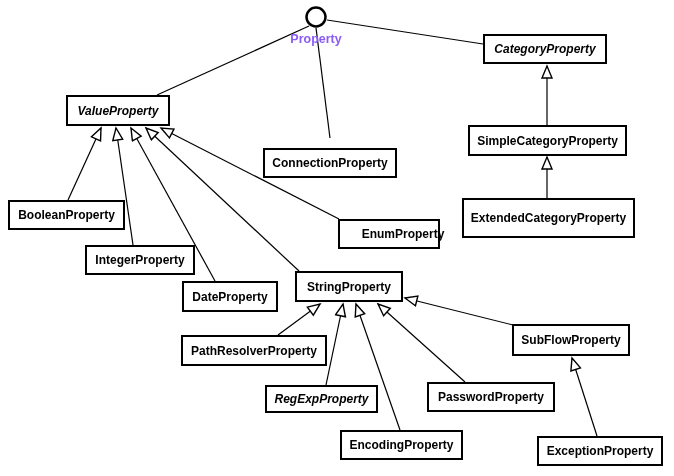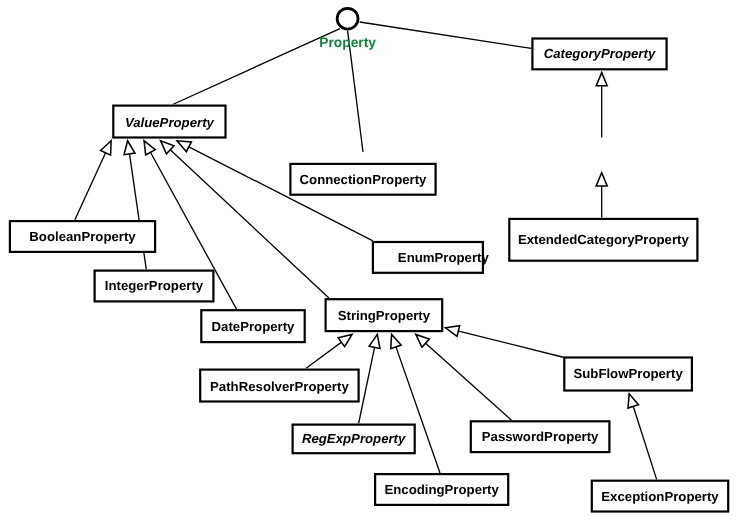--- a/index.html
+++ b/index.html
@@ -36,21 +36,21 @@
     white-space: nowrap;
     z-index: 2;
   }
   .node.abstract {
     font-style: italic;
   }
   .iface-label {
     position: absolute;
     font-size: 12.5px;
     font-weight: bold;
-    color: #15803d;
+    color: #8b5cf6;
     text-align: center;
     z-index: 2;
   }
 </style>
 </head>
 <body>
 
 <div id="canvas">
 
   <svg id="edges" viewBox="0 0 674 476" xmlns="http://www.w3.org/2000/svg">
@@ -78,28 +78,29 @@
     <line x1="513" y1="325" x2="405" y2="298" stroke="#000000" stroke-width="1.2" marker-end="url(#tri)"></line>
     <line x1="597" y1="436" x2="572" y2="358" stroke="#000000" stroke-width="1.2" marker-end="url(#tri)"></line>
 
     <circle cx="316" cy="17" r="9.5" fill="#ffffff" stroke="#000000" stroke-width="2.5"></circle>
   </svg>
 
   <div class="iface-label" style="left:287px; top:32px; width:58px;">Property</div>
 
   <div class="node abstract" style="left:483px; top:34px;  width:124px; height:30px;">CategoryProperty</div>
 
-  <div class="node abstract" style="left:66px;  top:95px;  width:104px; height:31px;margin-left:36px;">ValueProperty</div>
+  <div class="node abstract" style="left:66px;  top:95px;  width:104px; height:31px;">ValueProperty</div>
 
   <div class="node" style="left:263px; top:148px; width:134px; height:30px;">ConnectionProperty</div>
 
+  <div class="node" style="left:468px; top:125px; width:159px; height:31px;">SimpleCategoryProperty</div>
 
   <div class="node" style="left:462px; top:198px; width:173px; height:40px;">ExtendedCategoryProperty</div>
 
-  <div class="node" style="left:8px;   top:200px; width:134px; height:30px;">BooleanProperty</div>
+  <div class="node" style="left:8px;   top:200px; width:117px; height:30px;">BooleanProperty</div>
 
   <div class="node" style="left:85px;  top:245px; width:110px; height:30px;">IntegerProperty</div>
 
   <div class="node" style="left:338px; top:219px; width:102px; height:30px;padding-left:28px;">EnumProperty</div>
 
   <div class="node" style="left:182px; top:281px; width:96px;  height:31px;">DateProperty</div>
 
   <div class="node" style="left:295px; top:271px; width:108px; height:31px;">StringProperty</div>
 
   <div class="node" style="left:181px; top:335px; width:146px; height:31px;">PathResolverProperty</div>

